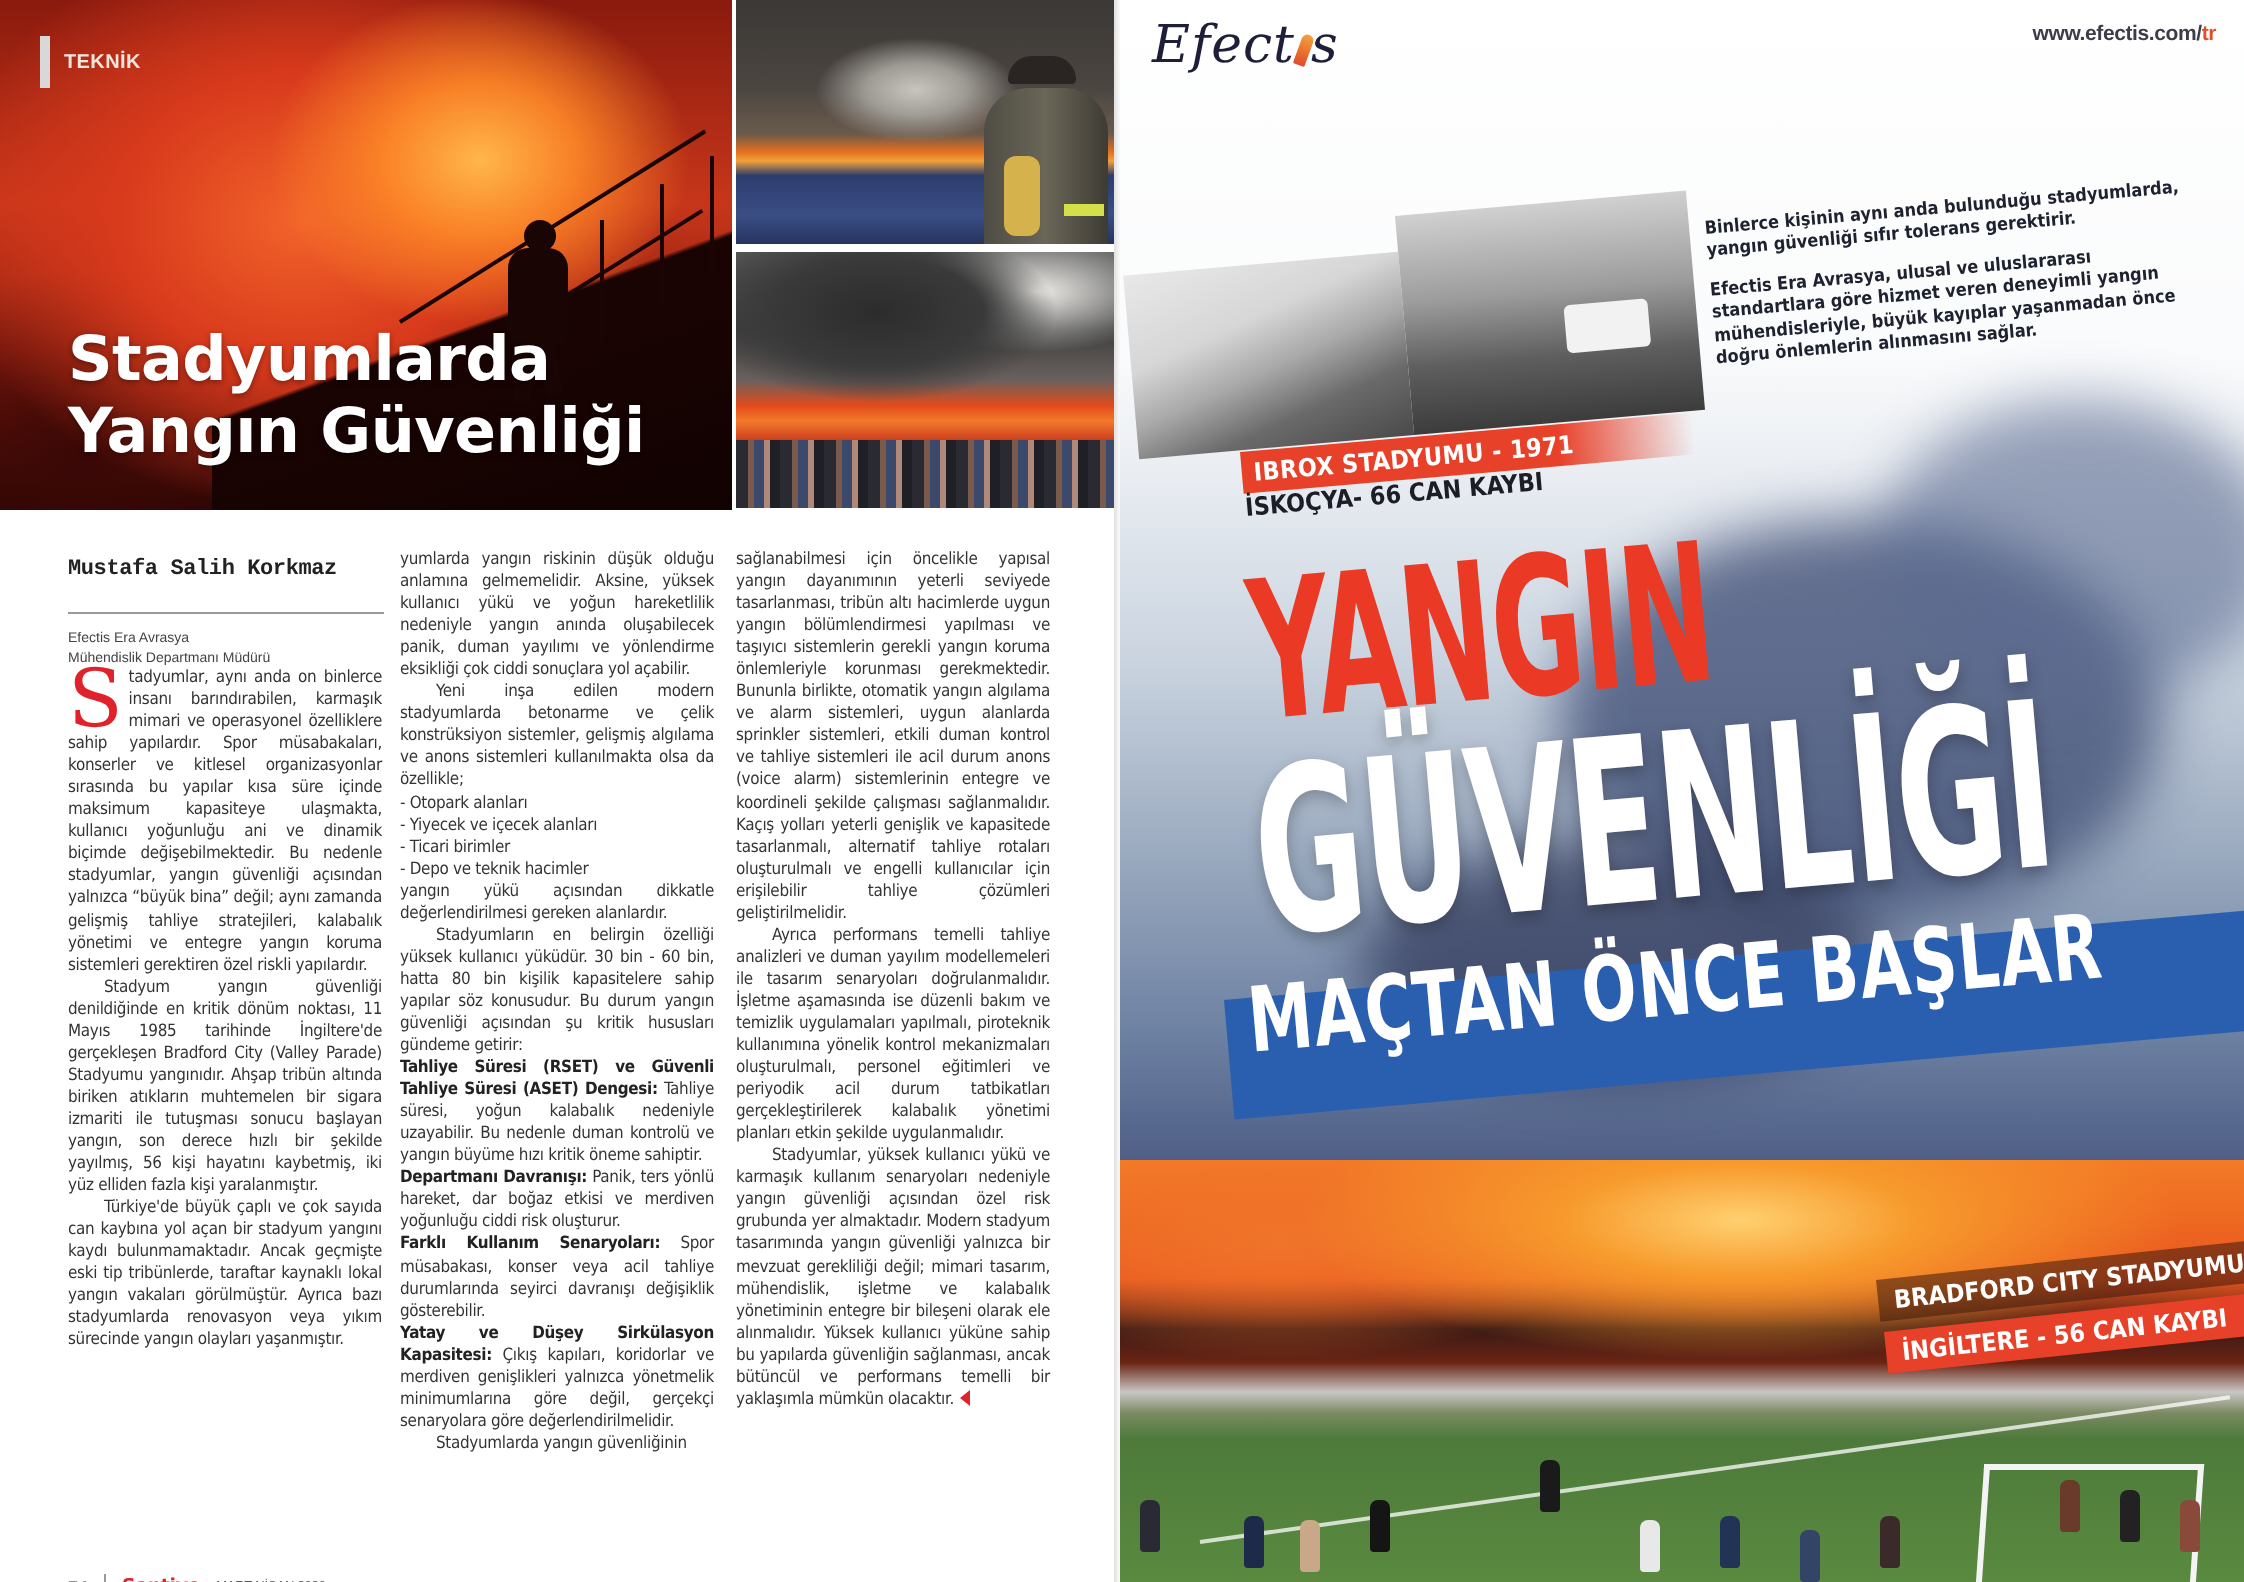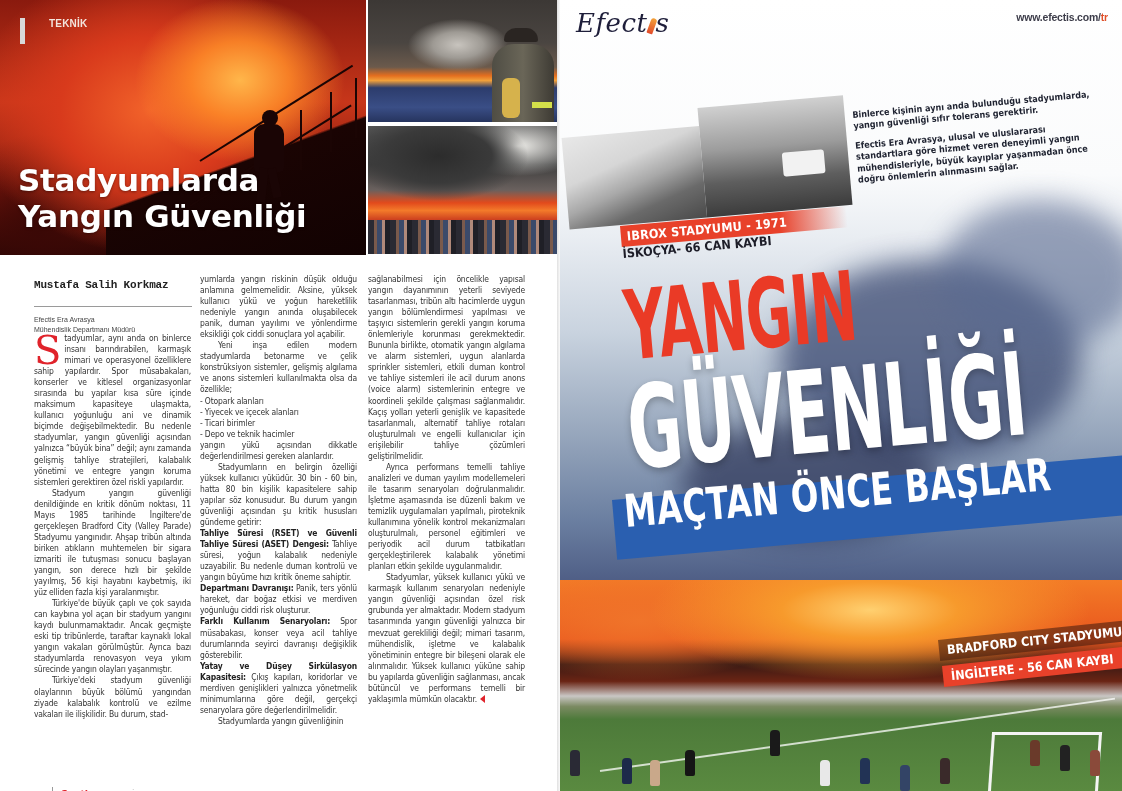--- a/index.html
+++ b/index.html
@@ -17,24 +17,24 @@
       linear-gradient(180deg, #8a1a0e 0%, #c7361a 40%, #7a160c 75%, #2a0604 100%); }
   .hero .rail { position: absolute; right: 0; bottom: 0; width: 260px; height: 160px;
     background: linear-gradient(160deg, rgba(0,0,0,0) 45%, #1a0403 46%, #120202 100%); }
   .hero .rail-line { position: absolute; height: 2px; background: #1b0504; transform-origin: left center; }
   .hero .rail-post { position: absolute; width: 2px; background: #1b0504; }
   .hero .fireman { position: absolute; left: 250px; top: 110px; width: 40px; height: 90px; }
   .hero .fireman .head { position: absolute; left: 12px; top: 0; width: 16px; height: 16px; border-radius: 50%; background: #1a0505; }
   .hero .fireman .body { position: absolute; left: 4px; top: 14px; width: 30px; height: 48px; border-radius: 10px 10px 4px 4px; background: #1a0505; }
   .hero .fireman .leg1 { position: absolute; left: 8px; top: 58px; width: 9px; height: 34px; background: #1a0505; transform: rotate(6deg); }
   .hero .fireman .leg2 { position: absolute; left: 20px; top: 58px; width: 9px; height: 30px; background: #1a0505; transform: rotate(-12deg); }
-  .section-tag { position: absolute; left: 20px; top: 18px; display: flex; align-items: flex-start; gap: 24px; }
+  .section-tag { position: absolute; left: 20px; top: 18px; display: flex; align-items: center; gap: 7px; }
   .section-tag .bar { width: 5px; height: 26px; background: #d8d8d8; }
   .section-tag .label { color: #f3e4dc; font-size: 10px; font-weight: bold; letter-spacing: 0.2px; font-family: "Liberation Sans Narrow", "Liberation Sans", sans-serif; }
-  .hero-title { position: absolute; left: 18px; top: 162px; color: #ffffff; font-weight: bold;
+  .hero-title { position: absolute; left: 34px; top: 162px; color: #ffffff; font-weight: bold;
     font-size: 31px; line-height: 36px; letter-spacing: -0.3px; text-shadow: 0 1px 3px rgba(0,0,0,0.4); font-family: "DejaVu Sans", sans-serif; }
 
   .photo { position: absolute; overflow: hidden; }
   .photo-1 { left: 368px; top: 0; width: 190px; height: 122px;
     background:
       radial-gradient(ellipse 50px 26px at 90px 45px, #c8c4be 0%, #9e9a94 50%, rgba(90,85,80,0) 100%),
       linear-gradient(180deg, #3c3835 0%, #4a4541 35%, #6b5a4c 55%, #e36e1f 62%, #f2a03a 66%, #2c3c6c 72%, #3a4e86 88%, #26345e 100%); }
   .photo-1 .fighter { position: absolute; right: 4px; bottom: 0; width: 62px; height: 78px;
     background: linear-gradient(90deg, #4f4d44 0%, #6a6658 50%, #3e3b34 100%); border-radius: 22px 22px 0 0; }
   .photo-1 .helmet { position: absolute; right: 20px; top: 28px; width: 34px; height: 14px; background: #2a2522; border-radius: 16px 16px 3px 3px; }
@@ -154,21 +154,20 @@
     <div class="affil">
       <div>Efectis Era Avrasya</div>
       <div>Mühendislik Departmanı Müdürü</div>
     </div>
   </div>
 
   <div class="col col-1">
     <p><span class="dropcap">S</span><span>tadyumlar, aynı anda on binlerce insanı barındırabilen, karmaşık mimari ve operasyonel özelliklere sahip yapılardır. Spor müsabakaları, konserler ve kitlesel organizasyonlar sırasında bu yapılar kısa süre içinde maksimum kapasiteye ulaşmakta, kullanıcı yoğunluğu ani ve dinamik biçimde değişebilmektedir. Bu nedenle stadyumlar, yangın güvenliği açısından yalnızca “büyük bina” değil; aynı zamanda gelişmiş tahliye stratejileri, kalabalık yönetimi ve entegre yangın koruma sistemleri gerektiren özel riskli yapılardır.</span></p>
     <p class="indent">Stadyum yangın güvenliği denildiğinde en kritik dönüm noktası, 11 Mayıs 1985 tarihinde İngiltere'de gerçekleşen Bradford City (Valley Parade) Stadyumu yangınıdır. Ahşap tribün altında biriken atıkların muhtemelen bir sigara izmariti ile tutuşması sonucu başlayan yangın, son derece hızlı bir şekilde yayılmış, 56 kişi hayatını kaybetmiş, iki yüz elliden fazla kişi yaralanmıştır.</p>
     <p class="indent">Türkiye'de büyük çaplı ve çok sayıda can kaybına yol açan bir stadyum yangını kaydı bulunmamaktadır. Ancak geçmişte eski tip tribünlerde, taraftar kaynaklı lokal yangın vakaları görülmüştür. Ayrıca bazı stadyumlarda renovasyon veya yıkım sürecinde yangın olayları yaşanmıştır.</p>
-    <p class="indent">Türkiye'deki stadyum güvenliği olaylarının büyük bölümü yangından ziyade kalabalık kontrolü ve ezilme vakaları ile ilişkilidir. Bu durum, stad-</p>
   </div>
 
   <div class="col col-2">
     <p>yumlarda yangın riskinin düşük olduğu anlamına gelmemelidir. Aksine, yüksek kullanıcı yükü ve yoğun hareketlilik nedeniyle yangın anında oluşabilecek panik, duman yayılımı ve yönlendirme eksikliği çok ciddi sonuçlara yol açabilir.</p>
     <p class="indent">Yeni inşa edilen modern stadyumlarda betonarme ve çelik konstrüksiyon sistemler, gelişmiş algılama ve anons sistemleri kullanılmakta olsa da özellikle;</p>
     <p>- Otopark alanları</p>
     <p>- Yiyecek ve içecek alanları</p>
     <p>- Ticari birimler</p>
     <p>- Depo ve teknik hacimler</p>
     <p>yangın yükü açısından dikkatle değerlendirilmesi gereken alanlardır.</p>

